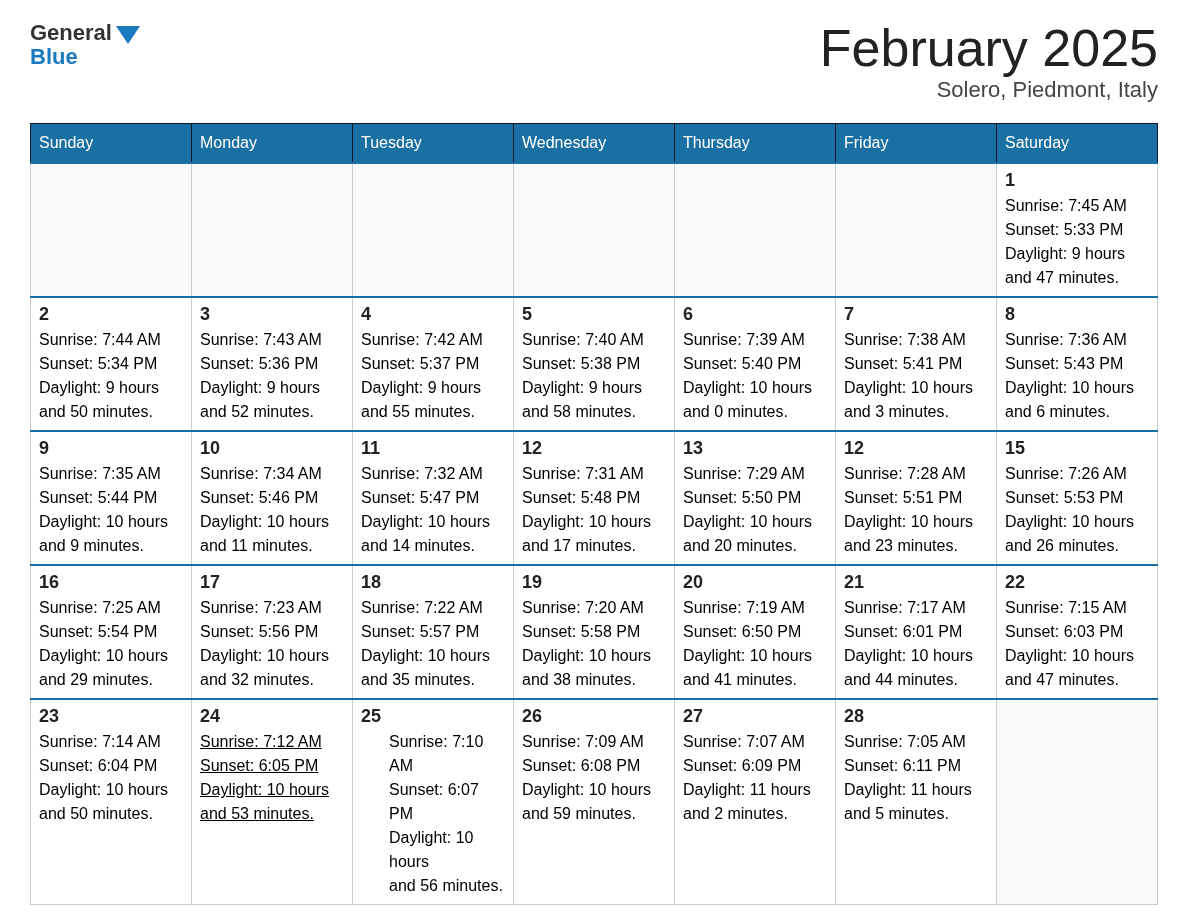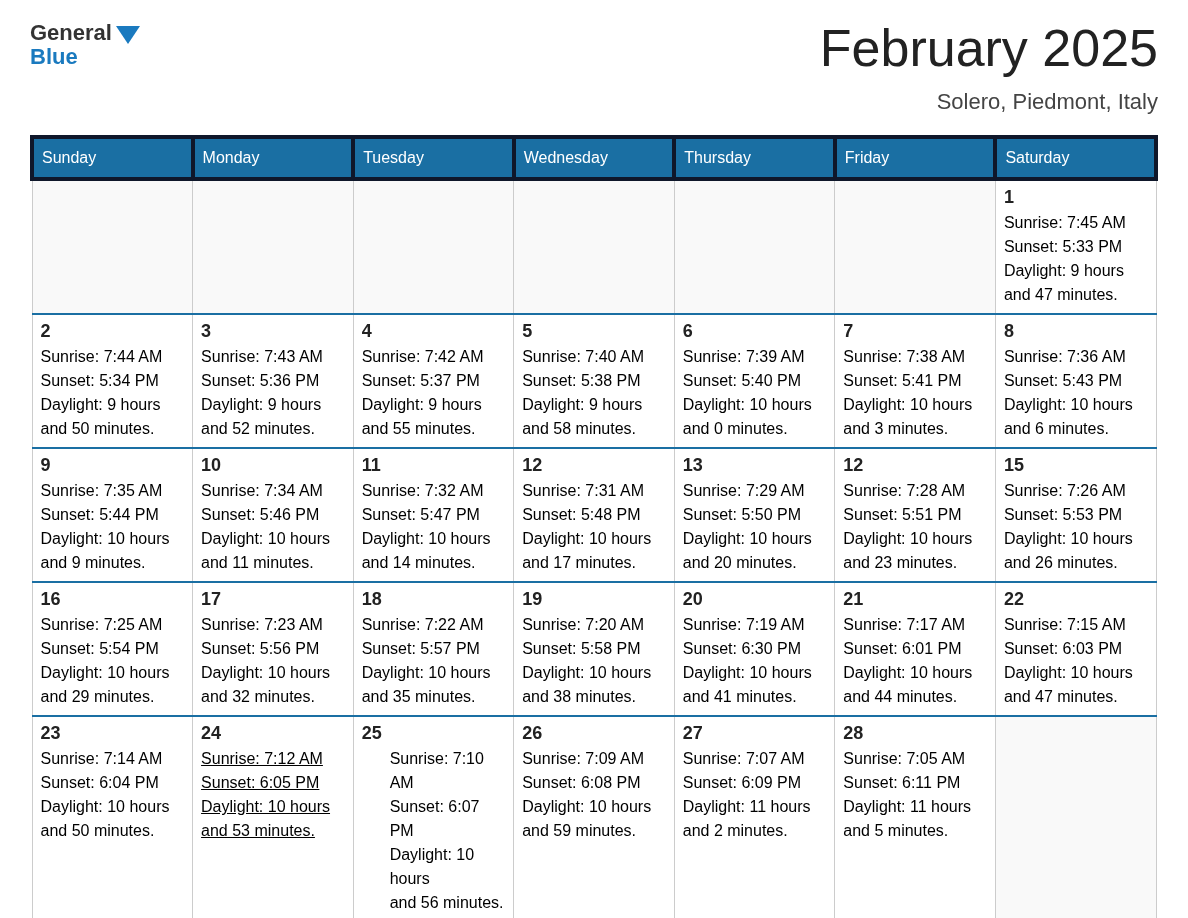--- a/index.html
+++ b/index.html
@@ -48,34 +48,34 @@
     }
     .month-title {
       font-size: 52px;
       font-weight: normal;
       color: #222;
       line-height: 1.1;
     }
     .location {
       font-size: 22px;
       color: #444;
-      margin-top: 12px;
+      margin-top: 0;
     }
     .calendar {
       width: 100%;
       border-collapse: collapse;
     }
     .calendar th {
       background-color: #1a6fa3;
       color: #fff;
       padding: 10px 8px;
       text-align: left;
       font-size: 16px;
       font-weight: normal;
-      border: 4px solid #0f172a;
+      border: 1px solid #0f172a;
     }
     .calendar td {
       border: 1px solid #ccc;
       vertical-align: top;
       padding: 6px 8px;
       width: calc(100% / 7);
       height: 110px;
     }
     .calendar td.empty {
       background: #f9f9f9;
@@ -267,21 +267,21 @@
         <td>
           <div class="day-number">19</div>
           <div class="day-info" style="white-space: pre-line;">Sunrise: 7:20 AM
 Sunset: 5:58 PM
 Daylight: 10 hours
 and 38 minutes.</div>
         </td>
         <td>
           <div class="day-number">20</div>
           <div class="day-info" style="white-space: pre-line;">Sunrise: 7:19 AM
-Sunset: 6:30 PM
+Sunset: 6:50 PM
 Daylight: 10 hours
 and 41 minutes.</div>
         </td>
         <td>
           <div class="day-number">21</div>
           <div class="day-info" style="white-space: pre-line;">Sunrise: 7:17 AM
 Sunset: 6:01 PM
 Daylight: 10 hours
 and 44 minutes.</div>
         </td>

